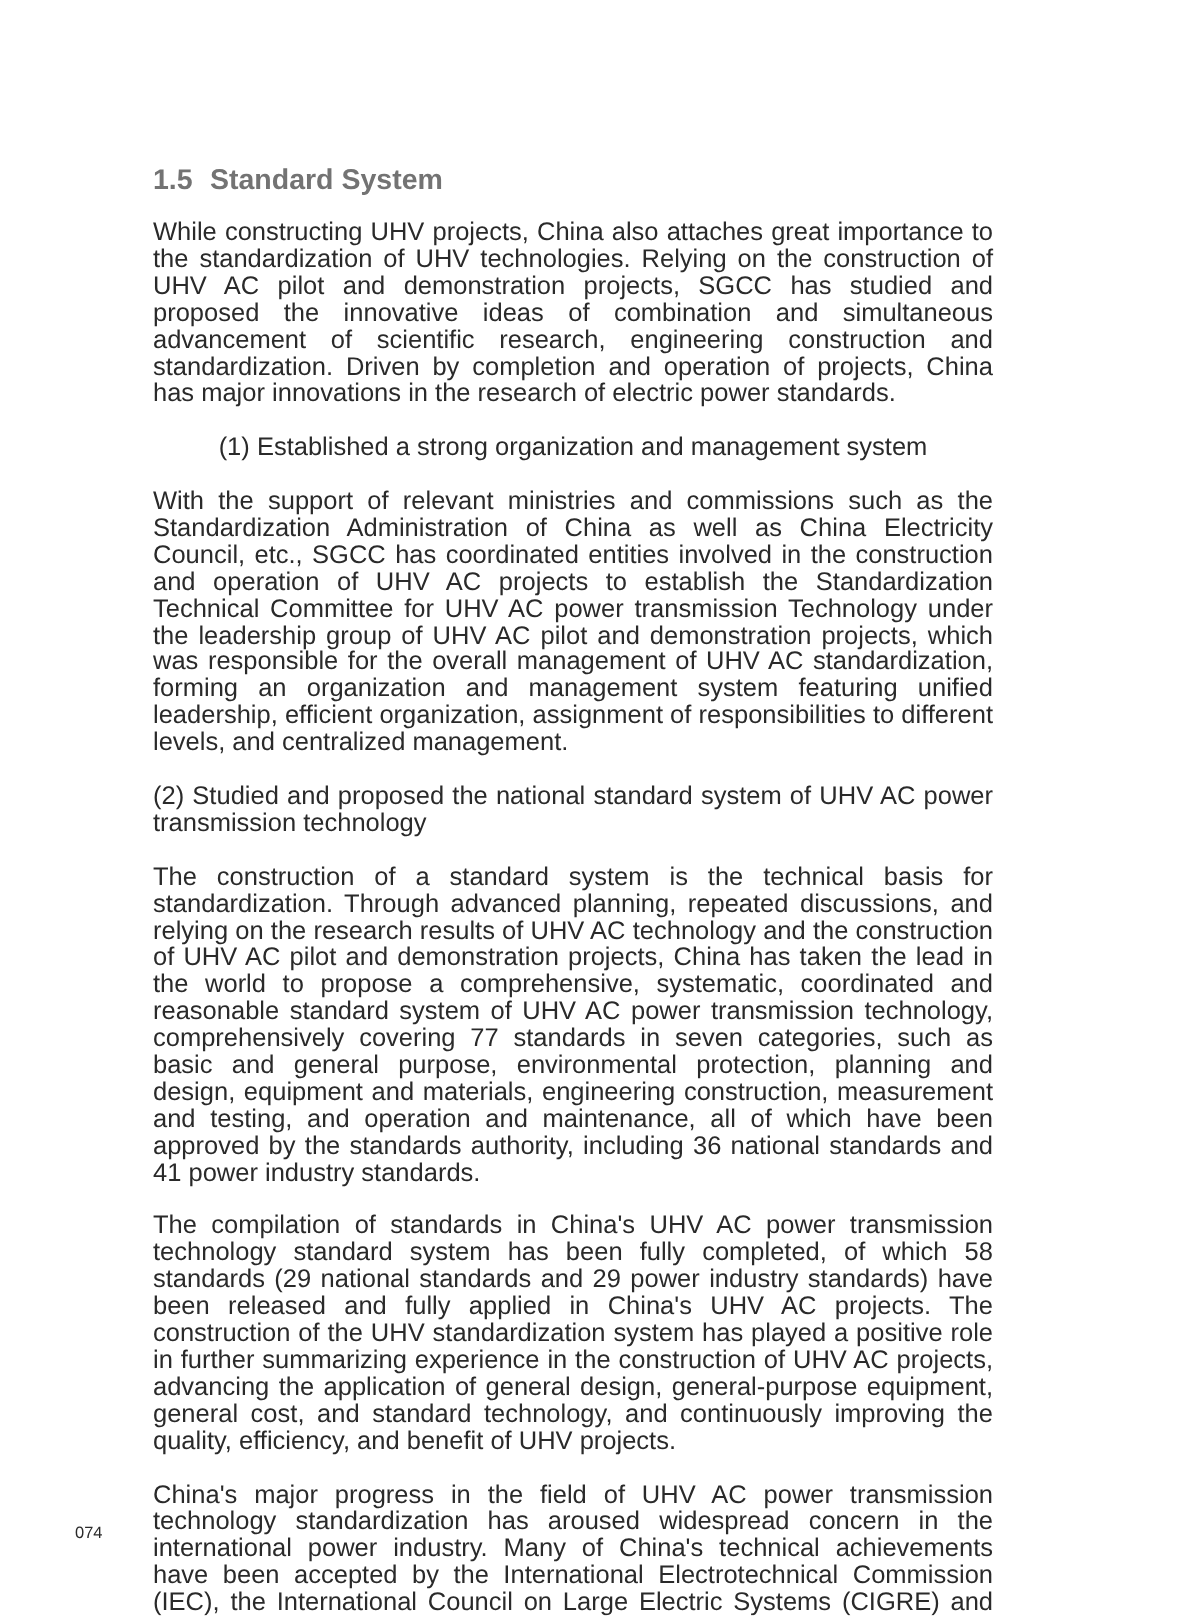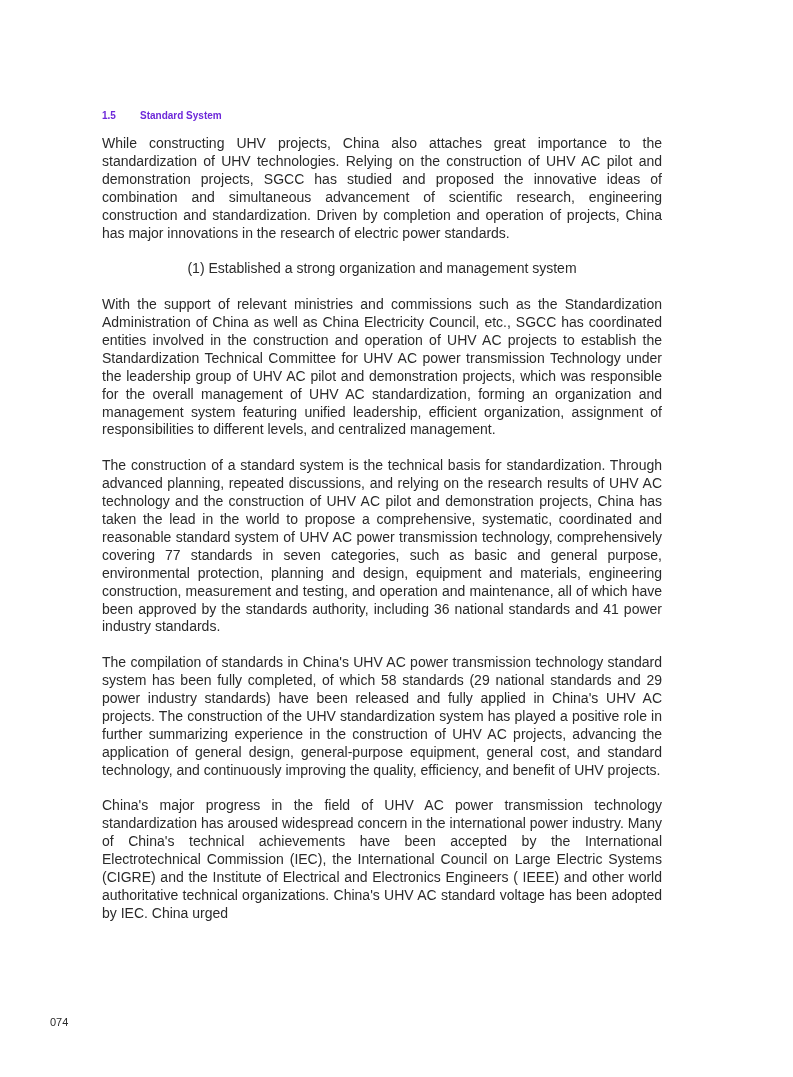--- a/index.html
+++ b/index.html
@@ -1,32 +1,33 @@
 <!DOCTYPE html>
 <html><head>
   <meta charset="utf-8">
   <style>
     html, body { margin: 0; padding: 0; background: #ffffff; }
     body { width: 793px; height: 1077px; position: relative; overflow: hidden;
            font-family: "Liberation Sans", sans-serif; color: #2a2a2a; }
     .page { position: absolute; left: 102px; top: 110px; width: 560px; }
-    h2 { font-size: 10px; font-weight: bold; margin: 0 0 14px 0; color: #6d28d9; letter-spacing: 0; }
+    h2 { font-size: 19px; font-weight: bold; margin: 0 0 14px 0; color: #737373; letter-spacing: 0; }
     h2 .num { display: inline-block; width: 38px; }
-    p { font-size: 14px; line-height: 17.9px; margin: 0 0 17.9px 0; text-align: justify; }
+    p { font-size: 17px; line-height: 17.9px; margin: 0 0 17.9px 0; text-align: justify; }
     p.sub { text-align: center; }
     .pagenum { position: absolute; left: 37px; top: 1016px; font-size: 11px; color: #2a2a2a; padding-left: 13px; }
   </style>
 </head>
 <body>
 
 <div class="page">
   <h2>
     <span class="num">1.5</span><span>Standard System</span>
   </h2>
   <p>While constructing UHV projects, China also attaches great importance to the standardization of UHV technologies. Relying on the construction of UHV AC pilot and demonstration projects, SGCC has studied and proposed the innovative ideas of combination and simultaneous advancement of scientific research, engineering construction and standardization. Driven by completion and operation of projects, China has major innovations in the research of electric power standards.</p>
   <p class="sub">(1) Established a strong organization and management system</p>
   <p>With the support of relevant ministries and commissions such as the Standardization Administration of China as well as China Electricity Council, etc., SGCC has coordinated entities involved in the construction and operation of UHV AC projects to establish the Standardization Technical Committee for UHV AC power transmission Technology under the leadership group of UHV AC pilot and demonstration projects, which was responsible for the overall management of UHV AC standardization, forming an organization and management system featuring unified leadership, efficient organization, assignment of responsibilities to different levels, and centralized management.</p>
+  <p>(2) Studied and proposed the national standard system of UHV AC power transmission technology</p>
   <p>The construction of a standard system is the technical basis for standardization. Through advanced planning, repeated discussions, and relying on the research results of UHV AC technology and the construction of UHV AC pilot and demonstration projects, China has taken the lead in the world to propose a comprehensive, systematic, coordinated and reasonable standard system of UHV AC power transmission technology, comprehensively covering 77 standards in seven categories, such as basic and general purpose, environmental protection, planning and design, equipment and materials, engineering construction, measurement and testing, and operation and maintenance, all of which have been approved by the standards authority, including 36 national standards and 41 power industry standards.</p>
   <p>The compilation of standards in China's UHV AC power transmission technology standard system has been fully completed, of which 58 standards (29 national standards and 29 power industry standards) have been released and fully applied in China's UHV AC projects. The construction of the UHV standardization system has played a positive role in further summarizing experience in the construction of UHV AC projects, advancing the application of general design, general-purpose equipment, general cost, and standard technology, and continuously improving the quality, efficiency, and benefit of UHV projects.</p>
   <p>China's major progress in the field of UHV AC power transmission technology standardization has aroused widespread concern in the international power industry. Many of China's technical achievements have been accepted by the International Electrotechnical Commission (IEC), the International Council on Large Electric Systems (CIGRE) and the Institute of Electrical and Electronics Engineers ( IEEE) and other world authoritative technical organizations. China's UHV AC standard voltage has been adopted by IEC. China urged</p>
 </div>
 
 <div class="pagenum">074</div>
 
 </body></html>

